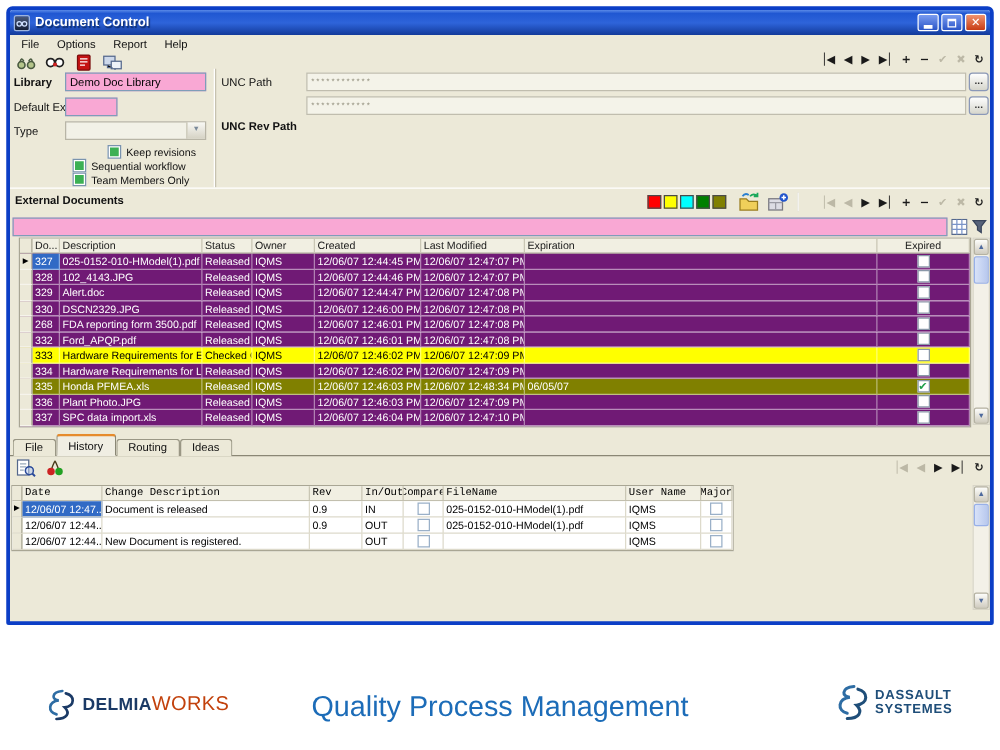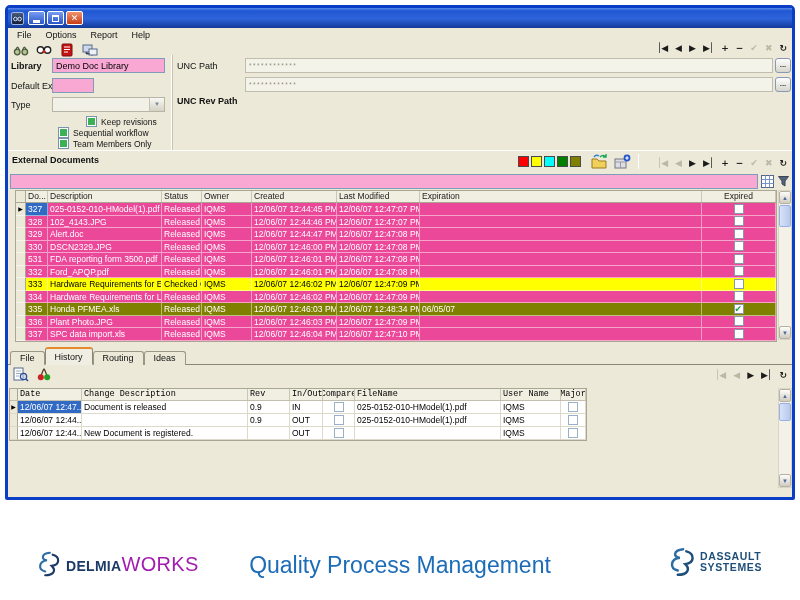--- a/index.html
+++ b/index.html
@@ -67,21 +67,21 @@
   .filter-input { left:2px; top:166px; width:748px; height:15px; }
   .mini-btn { position:absolute; top:166px; width:15px; height:15px; display:flex; align-items:center; justify-content:center; }
 
   
   .dgrid { position:absolute; left:7px; top:182px; width:762px; border:1px solid #a9a694; background:#fff; }
   .thead { display:flex; height:12px; background:#f1efe2; border-bottom:1px solid #a9a694; font-size:8.5px; color:#1a1a1a; }
   .thead > div { border-right:1px solid #c9c6b4; padding-left:2px; overflow:hidden; white-space:nowrap; line-height:11px; }
   .trow { display:flex; height:12.5px; font-size:8.5px; line-height:12px; }
   .trow > div { border-right:1px solid rgba(255,255,255,0.45); border-bottom:1px solid rgba(255,255,255,0.5);
                 padding-left:2px; overflow:hidden; white-space:nowrap; }
-  .row-green { background:#ec4899; color:#fff; }
+  .row-green { background:#701a75; color:#fff; }
   .row-yellow { background:#ffff00; color:#000; }
   .row-olive { background:#808000; color:#fff; }
   .c-sel{width:10px; background:#ece9d8; border-right:1px solid #a9a694 !important; padding-left:0 !important; text-align:center; color:#000; font-size:6px;}
   .c-id{width:22px}.c-desc{width:114px}.c-status{width:40px}.c-owner{width:50px}.c-created{width:85px}.c-mod{width:83px}.c-exp{width:282px}.c-expired{width:74px; padding-left:0 !important; display:flex; align-items:center; justify-content:center;}
   .sel-cell { background:#316ac5 !important; color:#fff !important; }
   .sort-arrow { font-size:6px; color:#8a8775; margin-left:2px; }
   .xcheck { width:10px; height:10px; background:#fff; border:1px solid #8a98a8; position:relative; }
   .xcheck.on::after { content:"✔"; position:absolute; left:0; top:-2px; color:#1e9e48; font-size:9px; }
 
   
@@ -107,38 +107,39 @@
   .hrow > div { border-right:1px solid #dddacb; border-bottom:1px solid #dddacb; padding-left:2px; overflow:hidden; white-space:nowrap; }
   .h-sel{width:8px; background:#ece9d8; border-right:1px solid #a9a694 !important; padding-left:0 !important; text-align:center; font-size:6px; color:#000;}
   .h-date{width:64px}.h-desc{width:166px}.h-rev{width:42px}.h-io{width:33px}.h-cmp{width:32px; display:flex; align-items:center; justify-content:center; padding-left:0 !important;}
   .h-file{width:146px}.h-user{width:60px}.h-major{width:25px; display:flex; align-items:center; justify-content:center; padding-left:0 !important;}
   .hcheck { width:10px; height:10px; border:1px solid #9ab0c8; background:#fff; }
 
   
   .footer { position:absolute; left:0; top:538px; width:800px; height:60px; background:#fff; }
   .logo-left { position:absolute; left:34px; top:12px; display:flex; align-items:center; gap:4px; }
   .brand-bold { font-size:14px; font-weight:800; color:#1b3a66; letter-spacing:0.3px; }
-  .brand-light { font-size:20px; font-weight:400; color:#a21caf; letter-spacing:0.3px; }
+  .brand-light { font-size:16px; font-weight:400; color:#c2410c; letter-spacing:0.3px; }
   .footer-title { position:absolute; left:0; top:14px; width:100%; text-align:center; font-size:23px; color:#1c6cb8; }
   .logo-right { position:absolute; right:38px; top:8px; display:flex; align-items:center; gap:3px; }
   .dassault-text { font-size:10.5px; font-weight:800; color:#1f4e79; letter-spacing:0.6px; line-height:11px; }
 </style>
 </head>
 <body>
 
 <div class="window">
 
   <div class="titlebar">
     <span class="app-icon">
       <svg width="11" height="11" viewBox="0 0 11 11">
           <circle cx="3.4" cy="6" r="1.8" fill="none" stroke="#cfe0ff" stroke-width="1"></circle>
           <circle cx="7.6" cy="6" r="1.8" fill="none" stroke="#cfe0ff" stroke-width="1"></circle>
           <path d="M5.2 6h0.6" stroke="#cfe0ff" stroke-width="1"></path>
         </svg>
     </span>
+    <span class="title-text">Document Control</span>
     <span class="tb-btns">
       <span class="tb-btn">
           <span class="glyph-min"></span>
         </span>
       <span class="tb-btn">
           <span class="glyph-max"></span>
         </span>
       <span class="tb-btn close">✕</span>
     </span>
   </div>
@@ -333,21 +334,21 @@
       <div class="c-owner">IQMS</div>
       <div class="c-created">12/06/07 12:46:00 PM</div>
       <div class="c-mod">12/06/07 12:47:08 PM</div>
       <div class="c-exp"></div>
       <div class="c-expired">
           <span class="xcheck"></span>
         </div>
     </div>
     <div class="trow row-green">
       <div class="c-sel"></div>
-      <div class="c-id">531</div>
+      <div class="c-id">268</div>
       <div class="c-desc">FDA reporting form 3500.pdf</div>
       <div class="c-status">Released</div>
       <div class="c-owner">IQMS</div>
       <div class="c-created">12/06/07 12:46:01 PM</div>
       <div class="c-mod">12/06/07 12:47:08 PM</div>
       <div class="c-exp"></div>
       <div class="c-expired">
           <span class="xcheck"></span>
         </div>
     </div>

